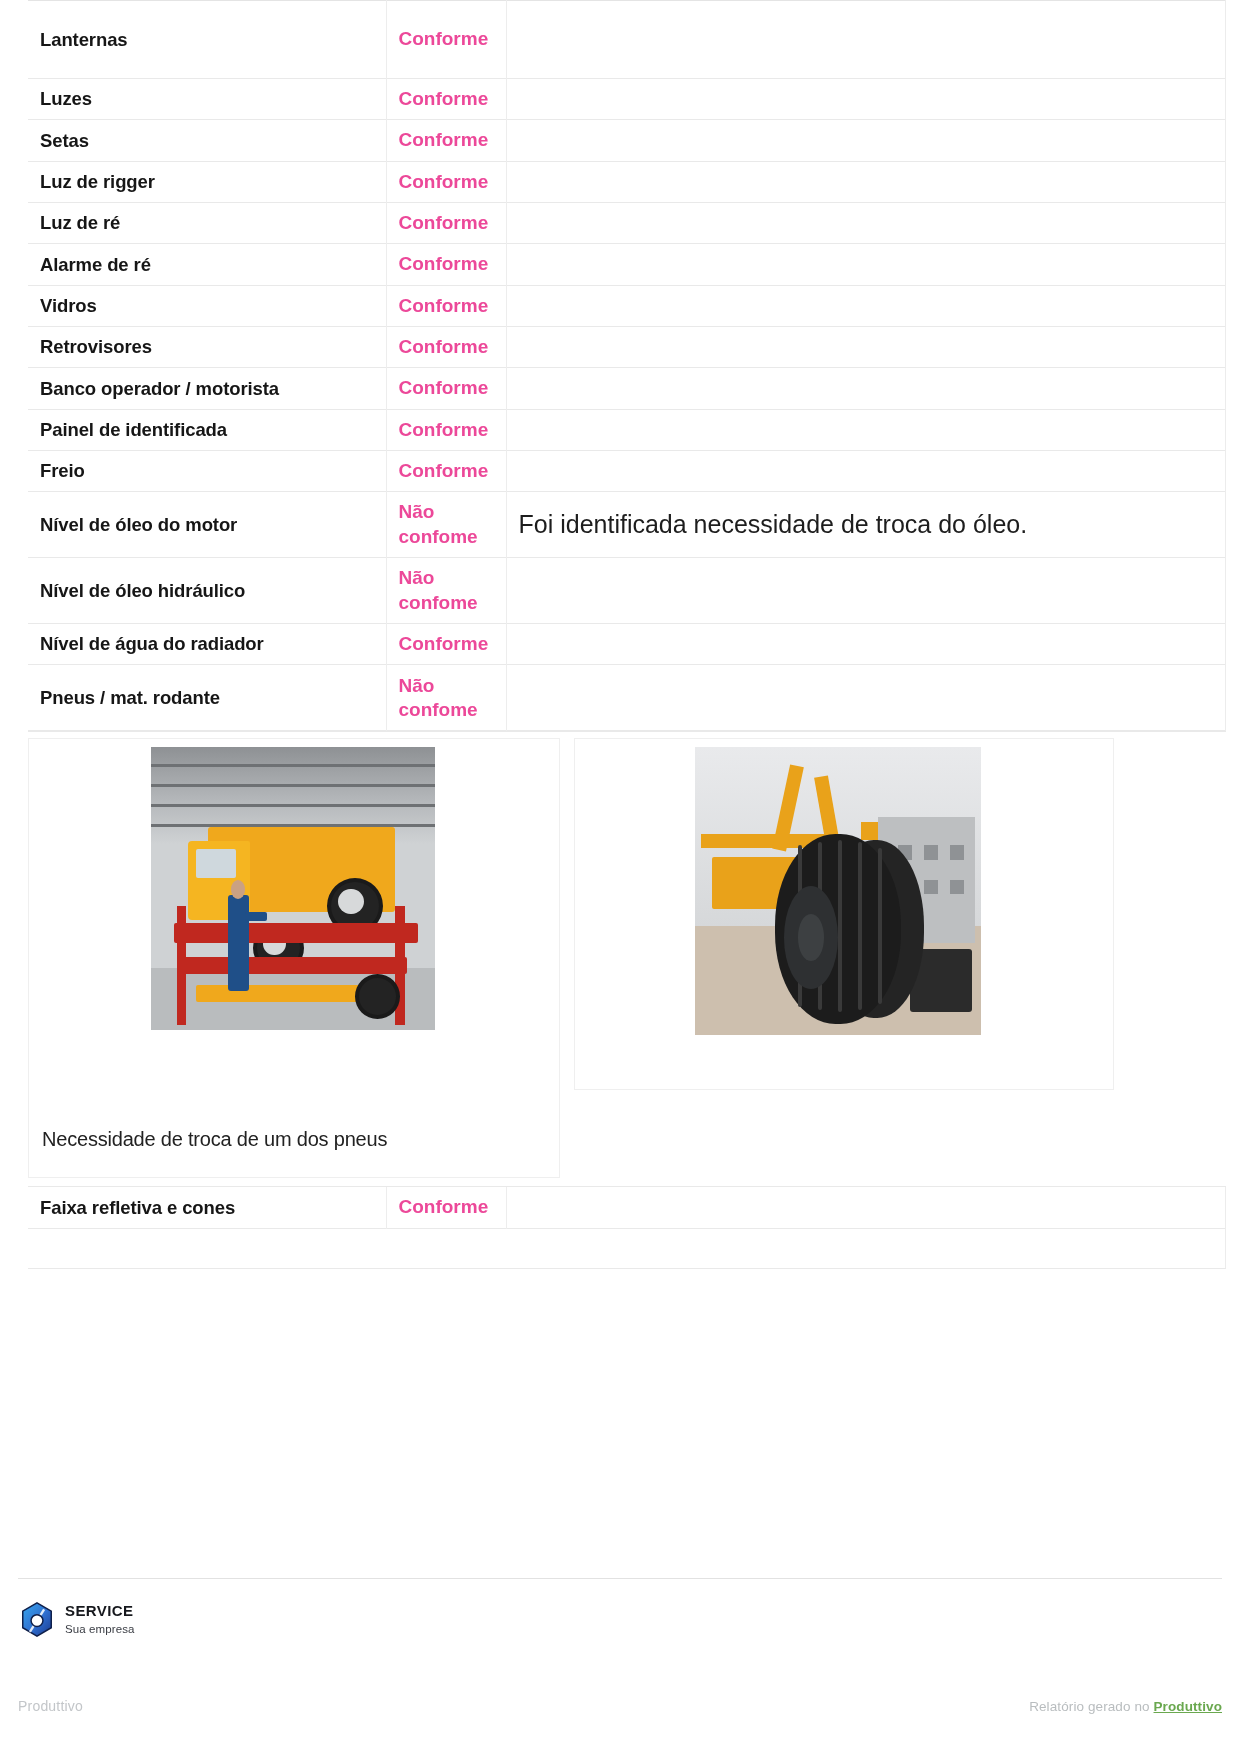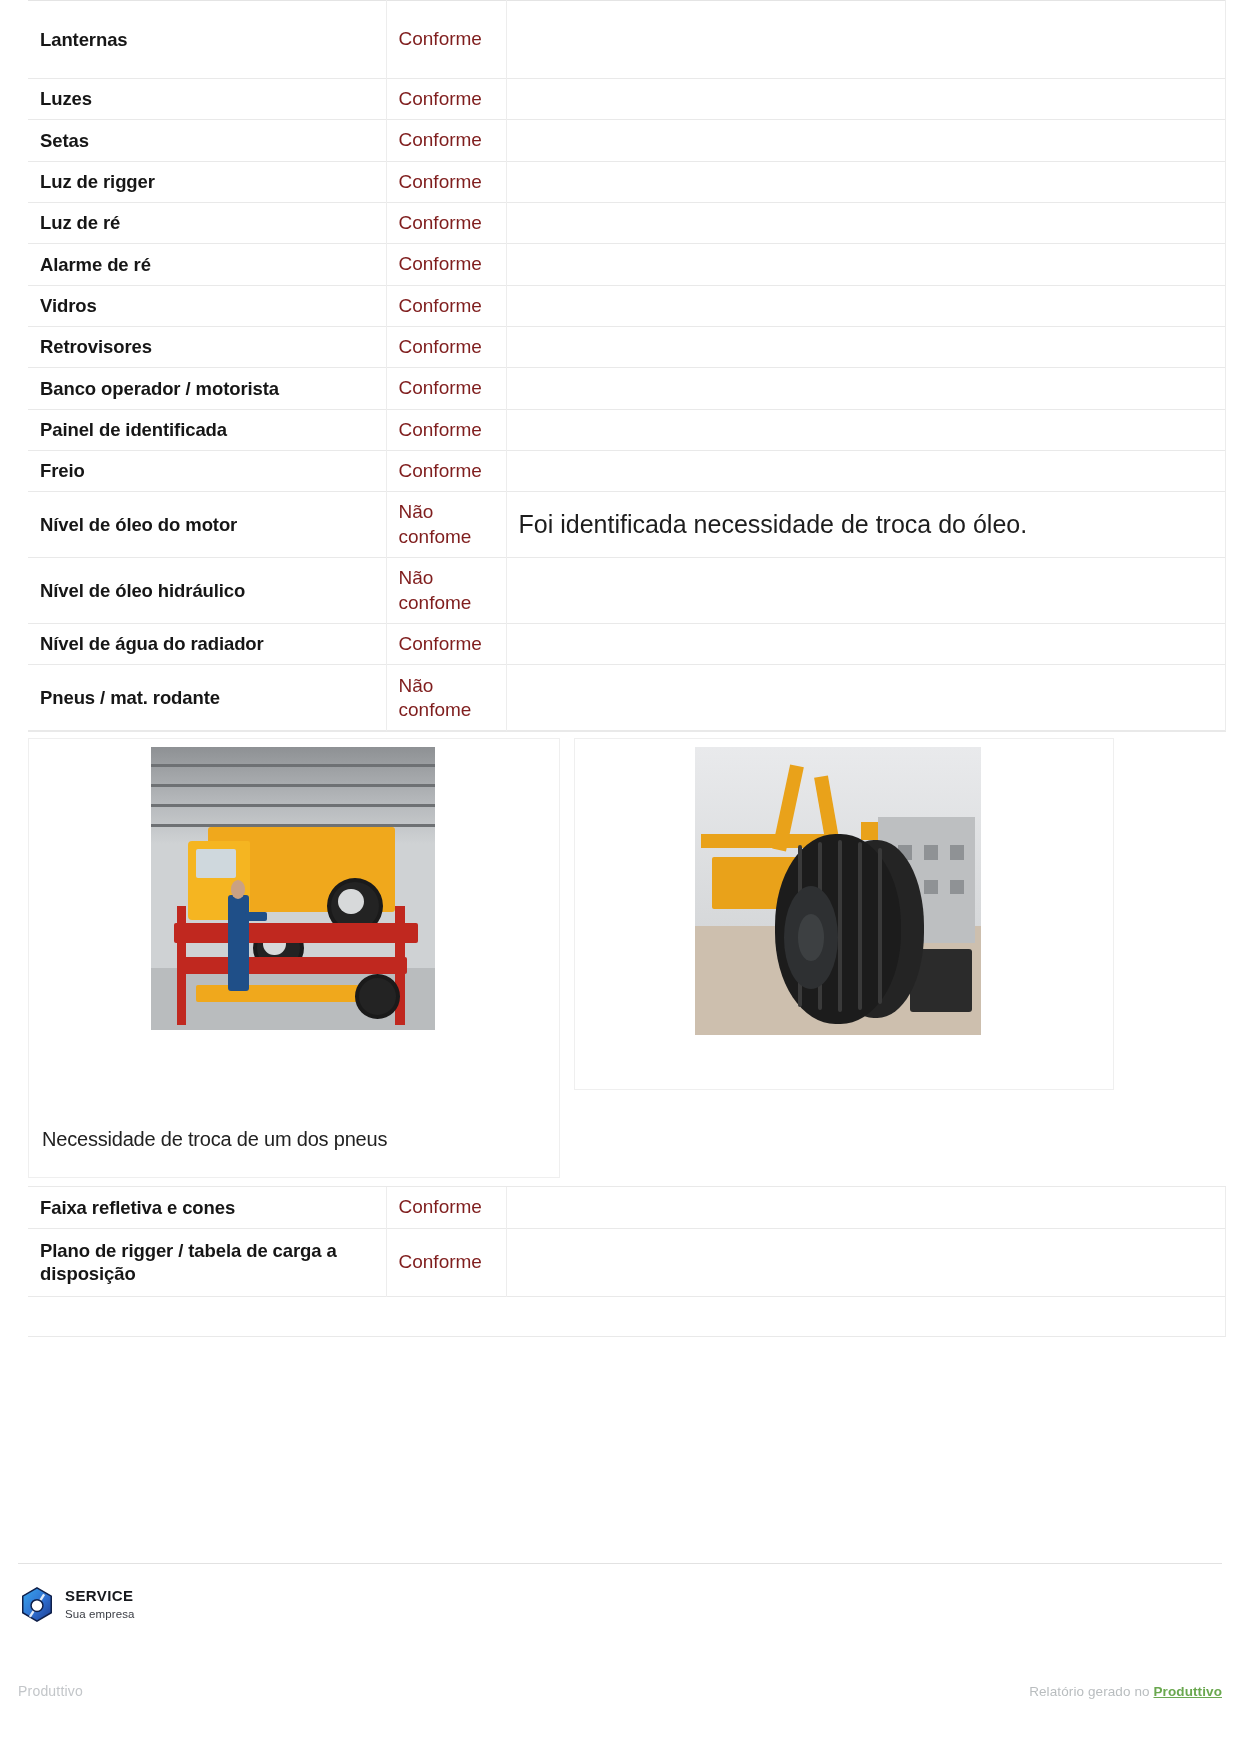--- a/index.html
+++ b/index.html
@@ -45,23 +45,23 @@
     width: 358px;
     font-size: 18.5px;
     font-weight: bold;
     letter-spacing: -0.1px;
     line-height: 1.28;
     color: #161616;
   }
   .c-status {
     width: 120px;
     font-size: 19px;
-    font-weight: normal;
+    font-weight: bold;
     line-height: 1.28;
-    color: #7f1d1d;
+    color: #ec4899;
     white-space: normal;
   }
   .c-status.narrow { width: 105px; }
   .c-obs {
     font-size: 25px;
     font-weight: normal;
     color: #1d1d1d;
     line-height: 1.3;
     padding-left: 14px;
   }
@@ -122,21 +122,21 @@
     border-right: 1px solid #ececec;
     box-sizing: border-box;
     background: #fff;
   }
 
   
   .footer {
     position: absolute;
     left: 18px;
     right: 18px;
-    bottom: 16px;
+    bottom: 1px;
     height: 175px;
     border-top: 1px solid #e2e2e2;
   }
   .footer-inner {
     display: flex;
     align-items: flex-start;
     justify-content: space-between;
     padding-top: 22px;
   }
   .brand {
@@ -363,25 +363,20 @@
 
   </div>
 
   <table class="checklist">
     <tbody id="rows-bottom">
         <tr class="row normal">
           <td class="c-item">Faixa refletiva e cones</td>
           <td class="c-status">Conforme</td>
           <td class="c-obs"></td>
         </tr>
-        <tr class="row wrap2">
-          <td class="c-item">Plano de rigger / tabela de carga a disposição</td>
-          <td class="c-status">Conforme</td>
-          <td class="c-obs"></td>
-        </tr>
       </tbody>
   </table>
   <div class="empty-row"></div>
 
   <div class="footer">
     <div class="footer-inner">
       <div class="brand">
         <span>
           <svg class="brand-logo" viewBox="0 0 64 64" xmlns="http://www.w3.org/2000/svg">
             <defs>

